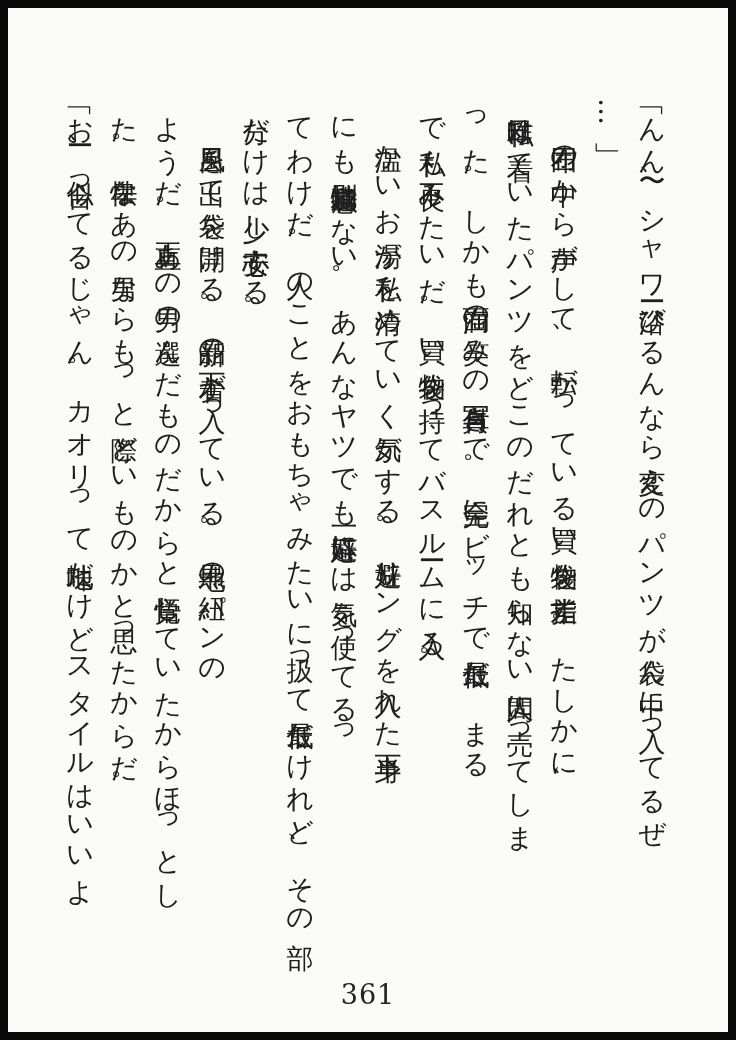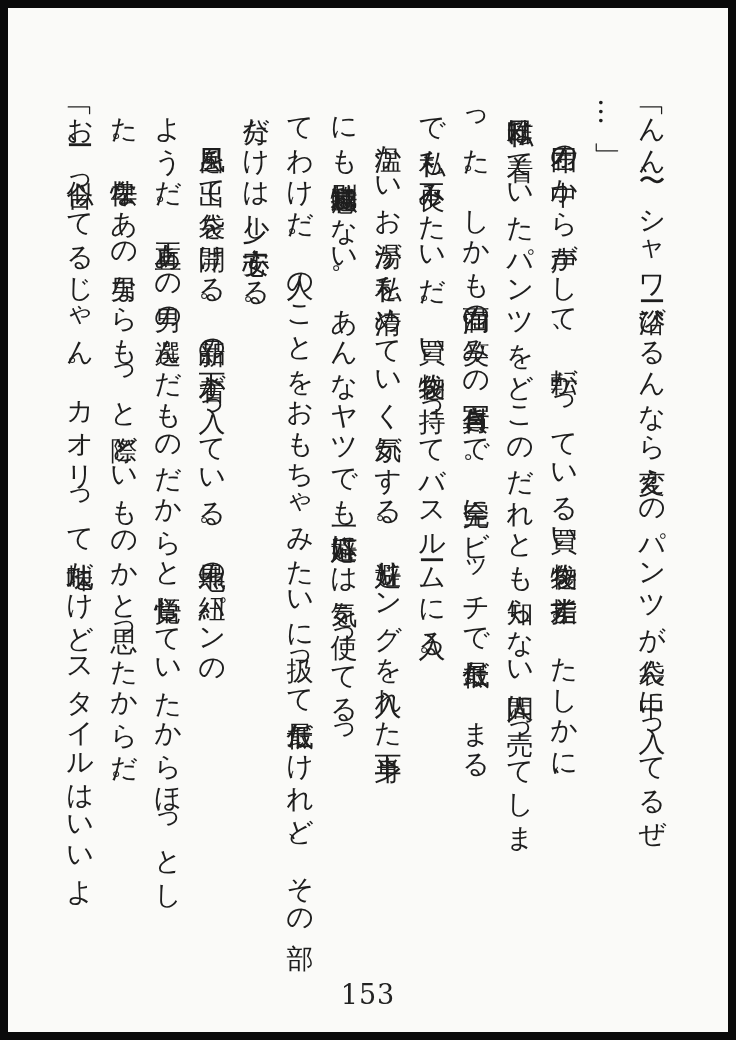--- a/index.html
+++ b/index.html
@@ -59,14 +59,14 @@
     <p>で私も不良みたいだ。買い物袋を持ってバスルームに入る。</p>
     <p>　温かいお湯が私を清めていく気がする。避妊リングを入れた下半身</p>
     <p>にも特別違和感はない。あんなヤツでも一応避妊には気を使ってるっ</p>
     <p>てわけだ。人のことをおもちゃみたいに扱って最低だけれど、その部</p>
     <p>分だけは少し安心する。</p>
     <p>　風呂を出て袋を開ける。新品の下着が入っている。黒地の紐パンの</p>
     <p>ようだ。正直あの男の選んだものだからと覚悟していたからほっとし</p>
     <p>た。卑怯なあの男ならもっと際どいものかと思ったからだ。</p>
     <p>「おー、似合ってるじゃん。カオリって地味だけどスタイルはいいよ</p>
   </div>
-  <div class="page-number">153</div>
+  <div class="page-number">361</div>
 </div>
 
 </body></html>

